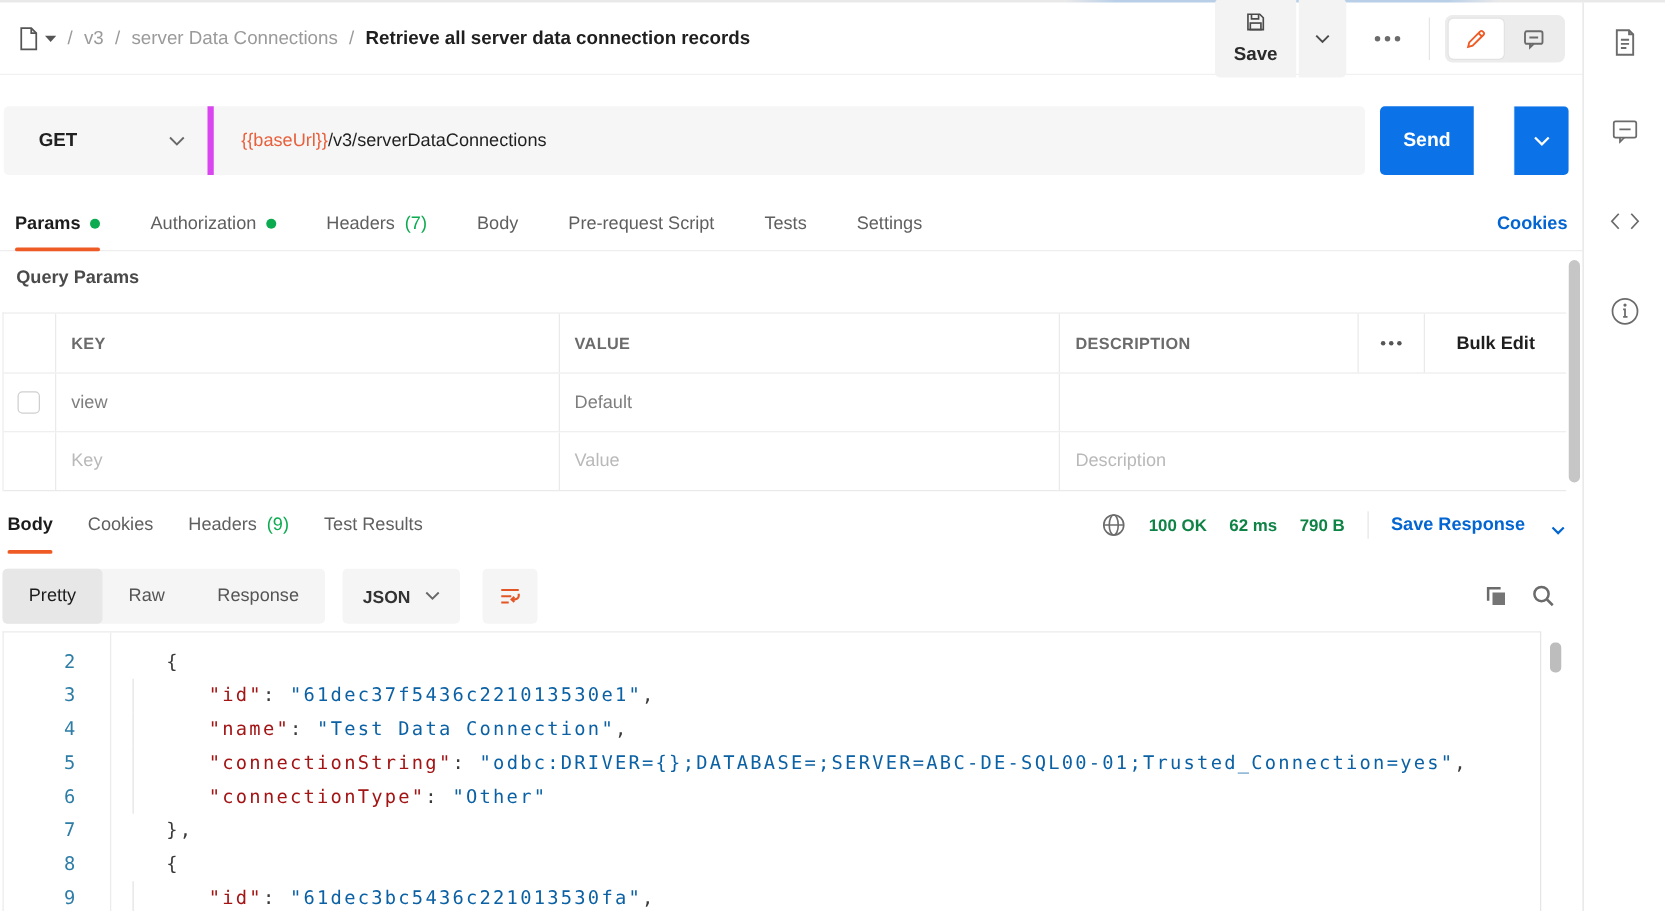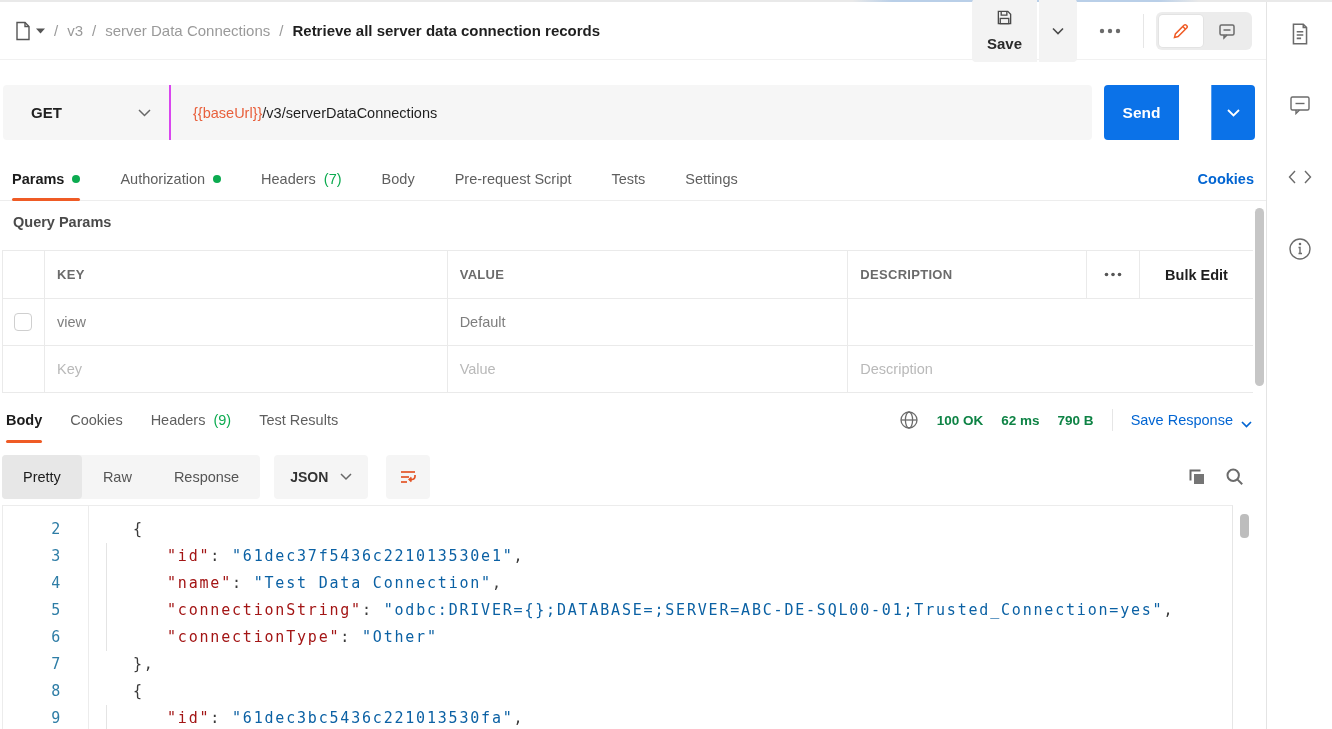--- a/index.html
+++ b/index.html
@@ -43,21 +43,21 @@
   .mode-toggle { background:#ececec; border-radius:6px; padding:3px; display:flex; gap:2px; }
   .mode-btn { width:44px; height:32px; border:none; background:transparent; border-radius:4px;
     display:flex; align-items:center; justify-content:center; cursor:pointer; }
   .mode-btn.active { background:#fff; box-shadow:0 0 0 1px #e3e3e3; }
   .mode-btn svg { fill:none; stroke-width:1.5; }
 
   
   .url-row { position:absolute; top:85px; left:3px; width:1252px; height:55px; display:flex; gap:12px; }
   .req-input { flex:1; display:flex; background:#f6f6f6; border-radius:4px; align-items:stretch; cursor:text; }
   .method { width:168px; display:flex; align-items:center; justify-content:space-between;
-    padding:0 18px 0 28px; border-right:2px solid #d946ef; cursor:pointer;text-align:center; }
+    padding:0 18px 0 28px; border-right:5px solid #d946ef; cursor:pointer;text-align:center; }
   .method-label { font-size:15px; font-weight:700; color:#212121; }
   .url-text { display:flex; align-items:center; padding-left:22px; font-size:14.5px; color:#1f1f1f; }
   .url-text .var { color:var(--url-var); }
   .send-group { width:151px; display:flex;gap:32px; }
   .send-main { flex:1; background:var(--send); color:#fff; border:none; font-family:inherit;
     font-size:15.5px; font-weight:700; border-radius:4px 0 0 4px; cursor:pointer; }
   .send-caret { width:44px; background:var(--send); border:none; border-left:1px solid rgba(255,255,255,.3);
     border-radius:0 4px 4px 0; display:flex; align-items:center; justify-content:center; cursor:pointer; }
 
   
@@ -92,21 +92,21 @@
   .checkbox { width:18px; height:18px; border:1.5px solid #cfcfcf; border-radius:4px; background:#fff; cursor:pointer; }
 
   .params-scrollbar { position:absolute; left:1255px; top:208px; width:9px; height:178px;
     background:#c6c6c6; border-radius:5px; cursor:grab; }
 
   
   .res-tabs { position:absolute; top:398px; left:0; width:1266px; height:44px;
     display:flex; align-items:center; padding:0 6px; gap:28px; }
   .res-right { position:absolute; right:14px; top:0; height:100%; display:flex; align-items:center; gap:18px; }
   .status-green { color:var(--green-status); font-size:13.5px; font-weight:600; }
-  .save-resp { display:flex; align-items:flex-end; gap:8px; color:var(--link); font-weight:400;
+  .save-resp { display:flex; align-items:flex-end; gap:21px; color:var(--link); font-weight:700;
     font-size:14.5px; cursor:pointer; }
   .globe svg { stroke:#6b6b6b; fill:none; stroke-width:1.3; }
 
   .res-toolbar { position:absolute; top:455px; left:2px; width:1251px; height:44px;
     display:flex; align-items:center; }
   .segmented { background:#f5f5f5; border-radius:4px; display:flex; height:44px; align-items:center; }
   .seg { height:44px; padding:0 21px; border:none; background:transparent; font-family:inherit;
     font-size:14.5px; color:#555; border-radius:4px; cursor:pointer; }
   .seg.active { background:#e7e7e7; color:#1c1c1c; }
   .format-select { margin-left:14px; height:44px; background:#f5f5f5; border-radius:4px;

